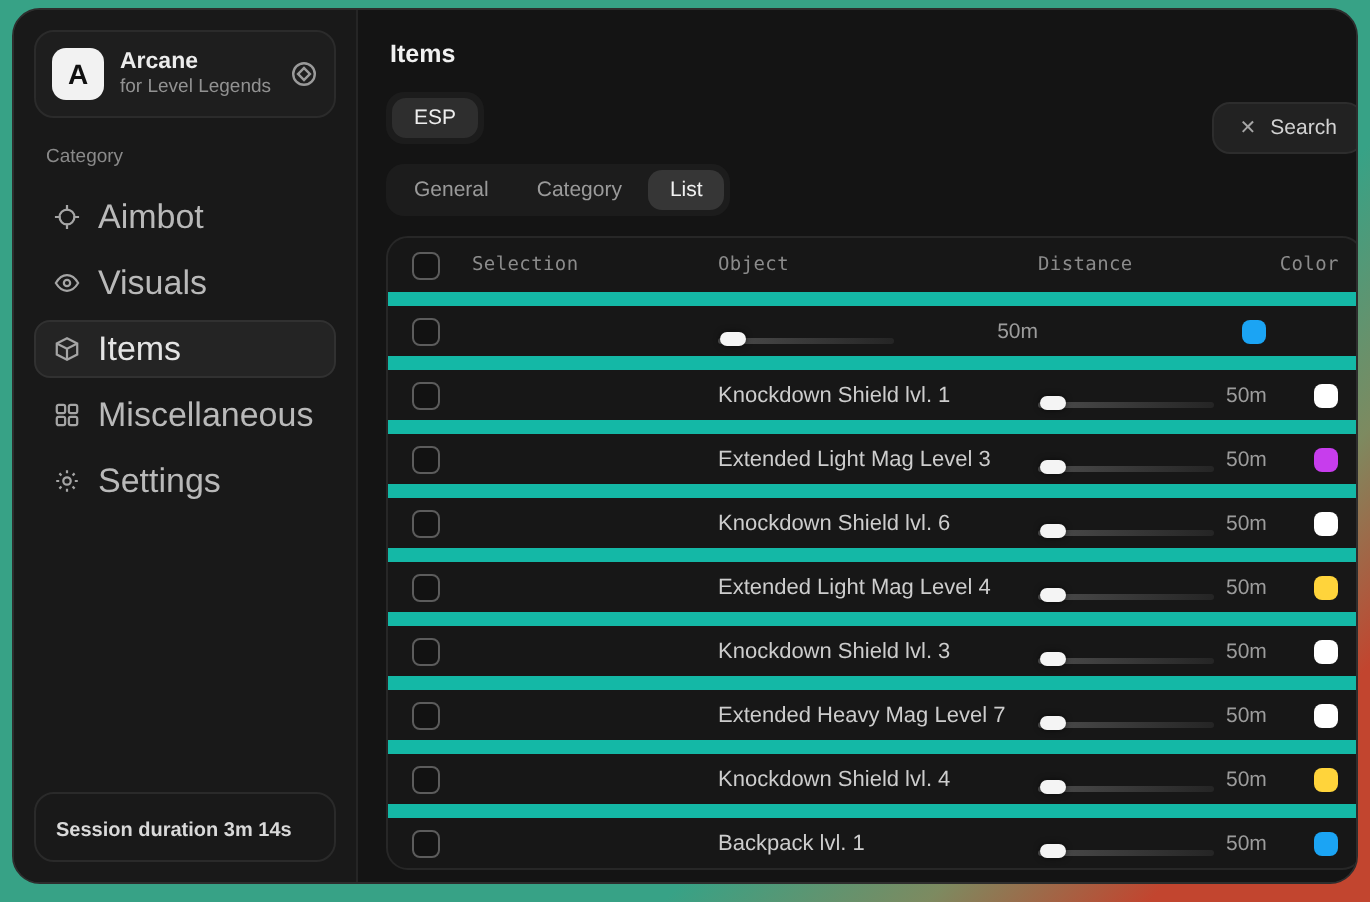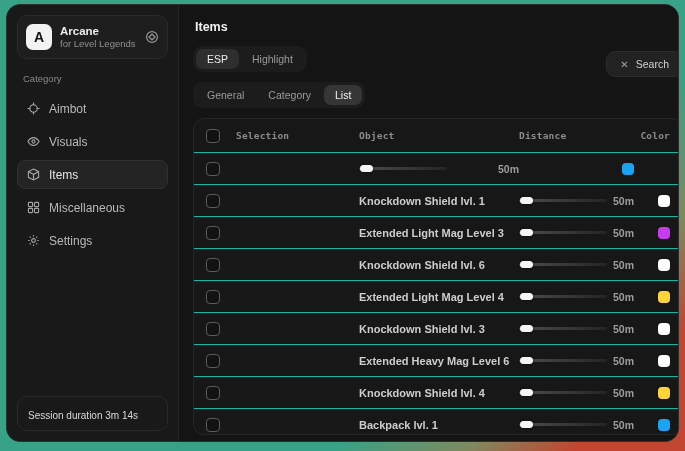--- a/index.html
+++ b/index.html
@@ -31,30 +31,30 @@
   }
   .brand-text { flex:1; line-height:1.25; }
   .brand-title { font-size:11.5px; font-weight:700; color:#ececec; }
   .brand-sub { font-size:9.5px; color:#929292; }
   .brand-icon { color:#9a9a9a; display:flex; }
   .cat-label { font-size:9.5px; color:#8a8a8a; margin:4px 0 10px 6px; }
   .nav { display:flex; flex-direction:column; gap:4px; }
   .nav-item {
     display:flex; align-items:center; gap:9px; height:29px;
     padding:0 9px; border-radius:8px; border:1px solid transparent;
-    color:#b9b9b9; font-size:12px; cursor:pointer;
+    color:#b9b9b9; font-size:17px; cursor:pointer;
   }
   .nav-item.active { background:#242424; border-color:#313131; color:#e4e4e4; }
   .nav-item .ico { display:flex; color:#a5a5a5; }
   .side-footer {
     position:absolute; left:10px; right:10px; bottom:10px;
     border:1px solid #2a2a2a; border-radius:10px; padding:9px 10px;
   }
   .side-footer .l1 { font-family:"DejaVu Sans Mono", monospace; font-size:9.5px; color:#8d8d8d; }
-  .side-footer .l2 { font-size:10px; color:#d9d9d9; margin-top:4px; font-weight:400; }
+  .side-footer .l2 { font-size:10px; color:#d9d9d9; margin-top:4px; font-weight:700; }
   
   .main { flex:1; padding:13px 14px 6px 14px; display:flex; flex-direction:column; position:relative; background:#141414; }
   .page-title { font-size:12.5px; font-weight:700; color:#f0f0f0; margin:2px 0 12px 2px; }
   .tab-group {
     display:inline-flex; background:#1c1c1c; border-radius:9px; padding:3px; gap:2px;
     align-self:flex-start; margin-bottom:10px;
   }
   .tab {
     font-size:10.5px; color:#9a9a9a; padding:4px 11px; border-radius:7px; cursor:pointer; white-space:nowrap;
   }
@@ -68,32 +68,32 @@
   }
   .search-btn .x { color:#a6a6a6; font-size:10px; }
   
   .table-card {
     flex:1; border:1px solid #272727; border-radius:11px;
     background:#171717; overflow:hidden; display:flex; flex-direction:column;
   }
   .t-row {
     display:grid; grid-template-columns:30px 123px 160px 1fr 36px;
     align-items:center; height:32px; min-height:32px;
-    border-bottom:1px solid #14b8a6; padding:0 12px 0 12px;font-weight:bold;
+    border-bottom:7px solid #14b8a6; padding:0 12px 0 12px;
   }
   .t-head { height:34px; min-height:34px; }
   .t-head .h {
     font-family:"DejaVu Sans Mono", monospace; font-size:9.5px; color:#8b8b8b; letter-spacing:.2px;
   }
   .cb {
     width:14px; height:14px; border:1.5px solid #5c5c5c; border-radius:4px;
     background:#121212; cursor:pointer;
   }
   .obj { font-size:11px; color:#cdcdcd; }
-  .dist { display:flex; align-items:center; }
+  .dist { display:flex; align-items:flex-end; }
   .slider { position:relative; width:88px; height:3px; border-radius:2px;
     background:linear-gradient(90deg,#4d4d4d,#252525); cursor:pointer; }
   .thumb {
     position:absolute; left:1px; top:-2.5px; width:13px; height:7px;
     background:#f4f4f4; border-radius:4px; box-shadow:0 0 3px rgba(0,0,0,.6);
   }
   .dval { margin-left:auto; font-size:10.5px; color:#9c9c9c; padding-left:6px; }
   .colcell { display:flex; justify-content:flex-end; }
   .swatch { width:12px; height:12px; border-radius:4px; cursor:pointer; }
   .h-right { text-align:right; }
@@ -177,21 +177,20 @@
     <div class="side-footer">
       <div class="l2">Session duration 3m 14s</div>
     </div>
   </div>
 
   <div class="main">
     <div class="page-title">Items</div>
 
     <div class="tab-group tabs-mode">
         <div class="tab active">ESP</div>
-        <div class="tab">Highlight</div>
       </div>
     <div class="tab-group tabs-views">
         <div class="tab">General</div>
         <div class="tab">Category</div>
         <div class="tab active">List</div>
       </div>
 
     <div class="search-btn">
       <span class="x">✕</span>
       <span>Search</span>
@@ -307,21 +306,21 @@
         <div class="colcell">
               <div class="swatch" style="background: rgb(255, 255, 255);"></div>
             </div>
       </div>
 
       <div class="t-row">
         <div>
               <div class="cb"></div>
             </div>
         <div></div>
-        <div class="obj">Extended Heavy Mag Level 6</div>
+        <div class="obj">Extended Heavy Mag Level 7</div>
         <div class="dist">
           <div class="slider">
             <div class="thumb"></div>
           </div>
           <span class="dval">50m</span>
         </div>
         <div class="colcell">
               <div class="swatch" style="background: rgb(255, 255, 255);"></div>
             </div>
       </div>

